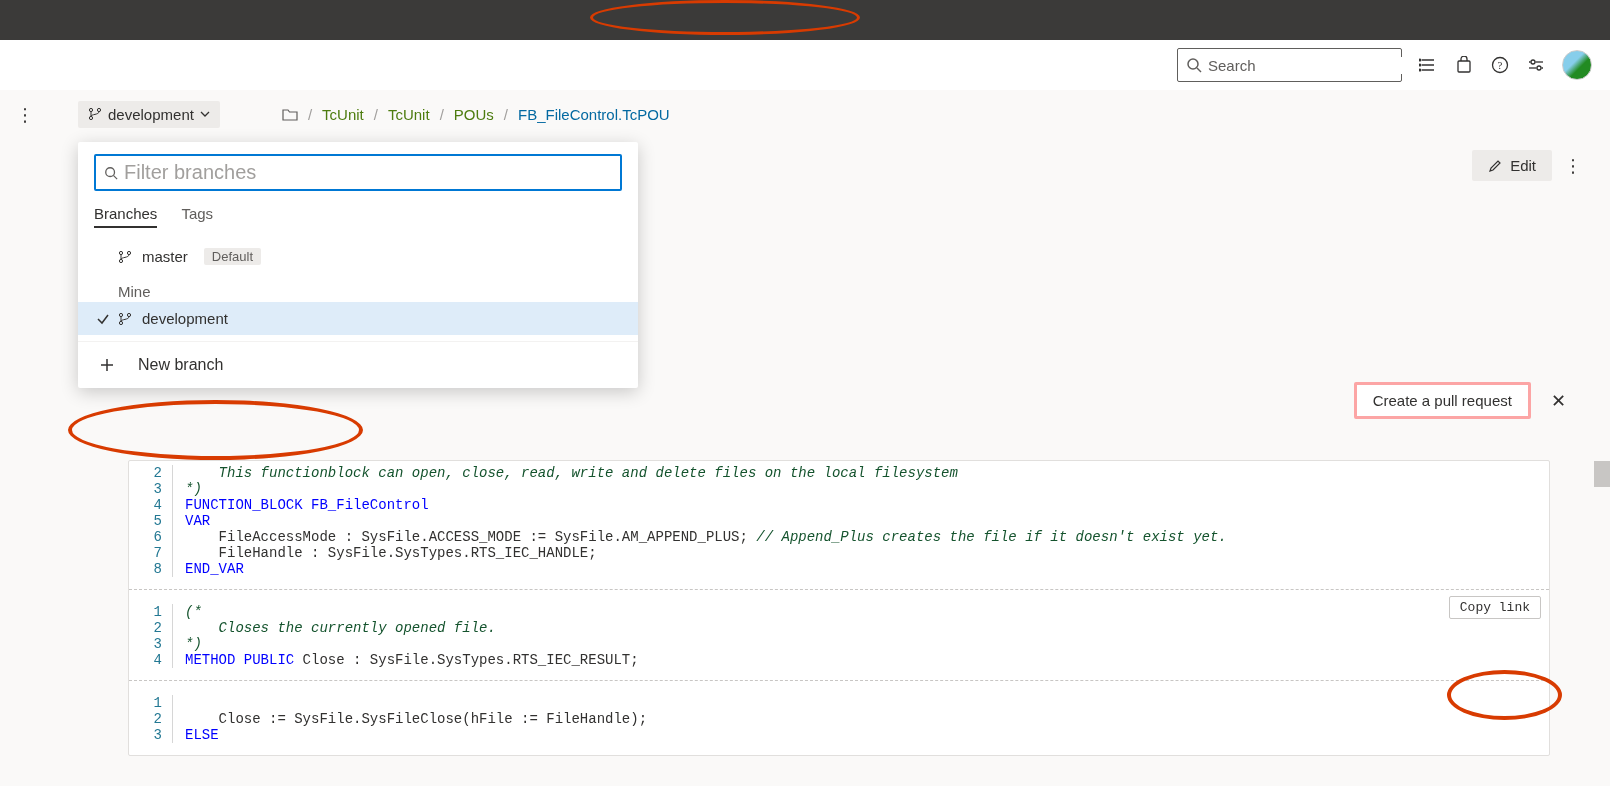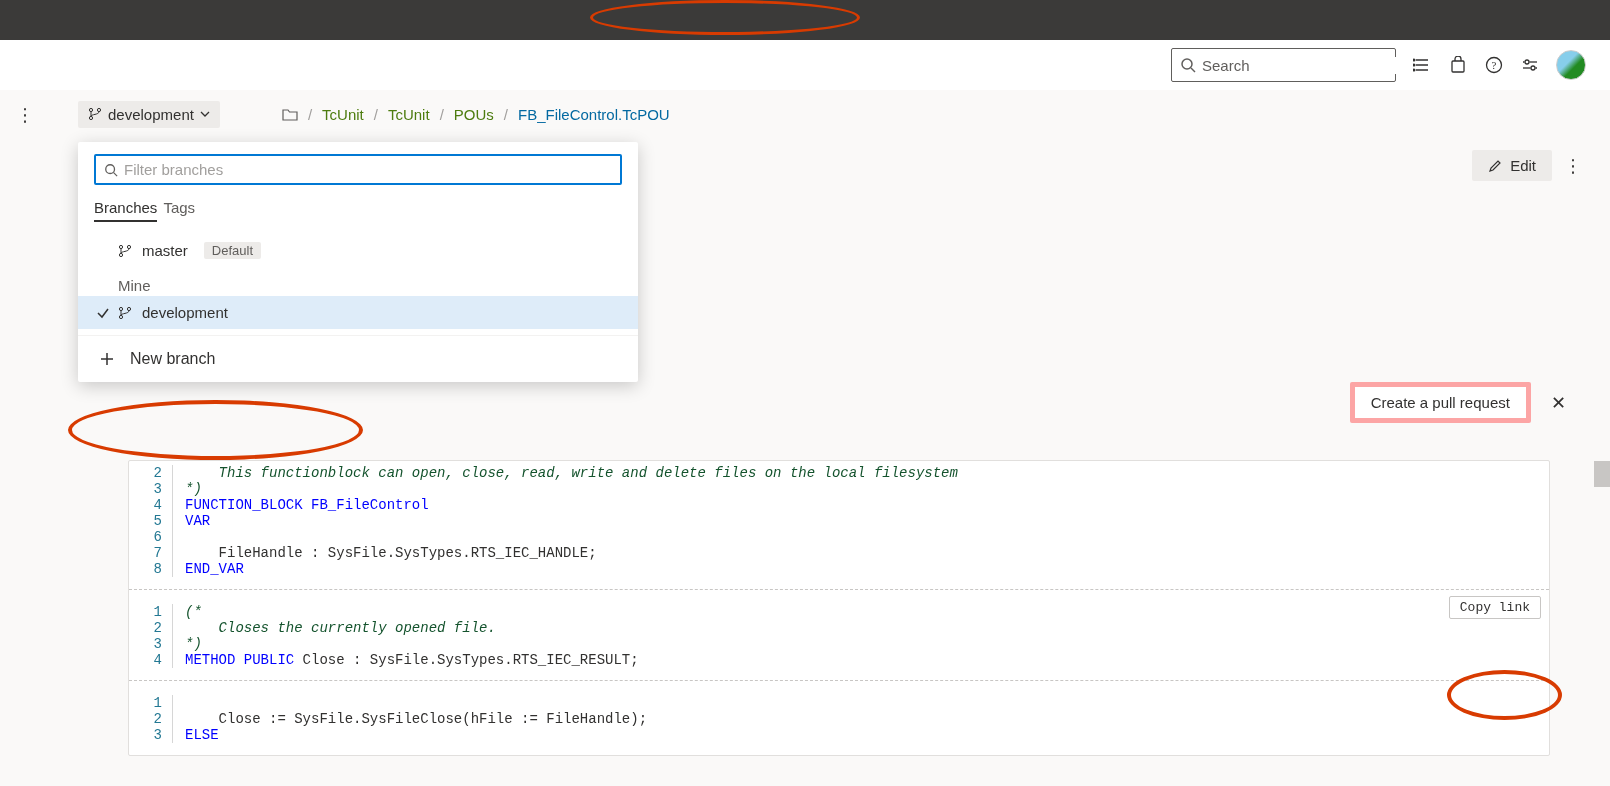--- a/index.html
+++ b/index.html
@@ -37,21 +37,21 @@
     pointer-events: none;
   }
 
   
   .top-toolbar {
     height: 50px;
     background: #fff;
     display: flex;
     align-items: center;
     justify-content: flex-end;
-    padding: 0 24px;
+    padding: 0 18px;
     gap: 16px;
   }
   .search-box {
     width: 225px;
     height: 34px;
     border: 1px solid #605e5c;
     border-radius: 2px;
     display: flex;
     align-items: center;
     padding: 0 8px;
@@ -150,26 +150,26 @@
     border-radius: 2px;
     display: flex;
     align-items: center;
     padding: 5px 8px;
     gap: 6px;
   }
   .filter-input-wrap input {
     border: none;
     outline: none;
     flex: 1;
-    font-size: 15px;
+    font-size: 20px;
   }
   .filter-input-wrap input::placeholder { color: #a19f9d; }
   .pivot-row {
     display: flex;
-    gap: 6px;
+    gap: 24px;
     padding: 0 16px 6px 16px;
     font-size: 15px;
   }
   .pivot-item { padding: 4px 0; cursor: pointer; color: #605e5c;}
   .pivot-item.active { color: #323130; border-bottom: 2px solid #323130; font-weight: 400;}
   .branch-list { padding: 6px 0; }
   .branch-row {
     display: flex;
     align-items: center;
     padding: 8px 16px 8px 40px;
@@ -189,21 +189,21 @@
     padding: 10px 16px 2px 40px;
     color: #605e5c;
     font-size: 15px;
   }
   .branch-row.selected { background: #deecf9; }
   .branch-row .check { position: absolute; left: 18px; }
   .branch-row.selected { position: relative; }
   .new-branch-row {
     display: flex;
     align-items: center;
-    gap: 16px;
+    gap: 24px;
     padding: 14px 16px 10px 22px;
     font-size: 16px;
     cursor: pointer;
     border-top: 1px solid #f3f2f1;
   }
   .circle2 {
     position: absolute;
     left: 20px;
     top: 310px;
     width: 295px;
@@ -237,21 +237,21 @@
   
   .pr-callout {
     position: absolute;
     right: 44px;
     top: 292px;
     display: flex;
     align-items: center;
     gap: 20px;
   }
   .pr-btn {
-    border: 5px solid #fca5a5;
+    border: 3px solid #fca5a5;
     background: #fff;
     padding: 7px 16px;
     font-size: 15px;
     border-radius: 2px;
     cursor: pointer;
   }
   .close-x { font-size: 18px; cursor: pointer; color: #323130;}
 
   
   .code-panel {
@@ -504,20 +504,21 @@
           <div class="code-line">
             <div class="ln">4</div>
             <div class="src"><span class="c-kw">FUNCTION_BLOCK FB_FileControl</span></div>
           </div>
           <div class="code-line">
             <div class="ln">5</div>
             <div class="src"><span class="c-kw">VAR</span></div>
           </div>
           <div class="code-line">
             <div class="ln">6</div>
+            <div class="src">    FileAccessMode : SysFile.ACCESS_MODE := SysFile.AM_APPEND_PLUS; <span class="c-comment">// Append_Plus creates the file if it doesn't exist yet.</span></div>
           </div>
           <div class="code-line">
             <div class="ln">7</div>
             <div class="src">    FileHandle : SysFile.SysTypes.RTS_IEC_HANDLE;</div>
           </div>
           <div class="code-line">
             <div class="ln">8</div>
             <div class="src"><span class="c-kw">END_VAR</span></div>
           </div>
         </div>

